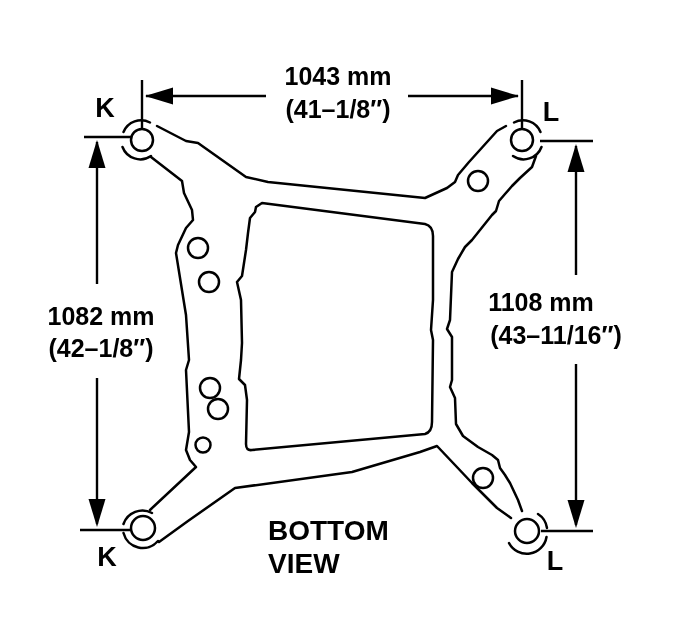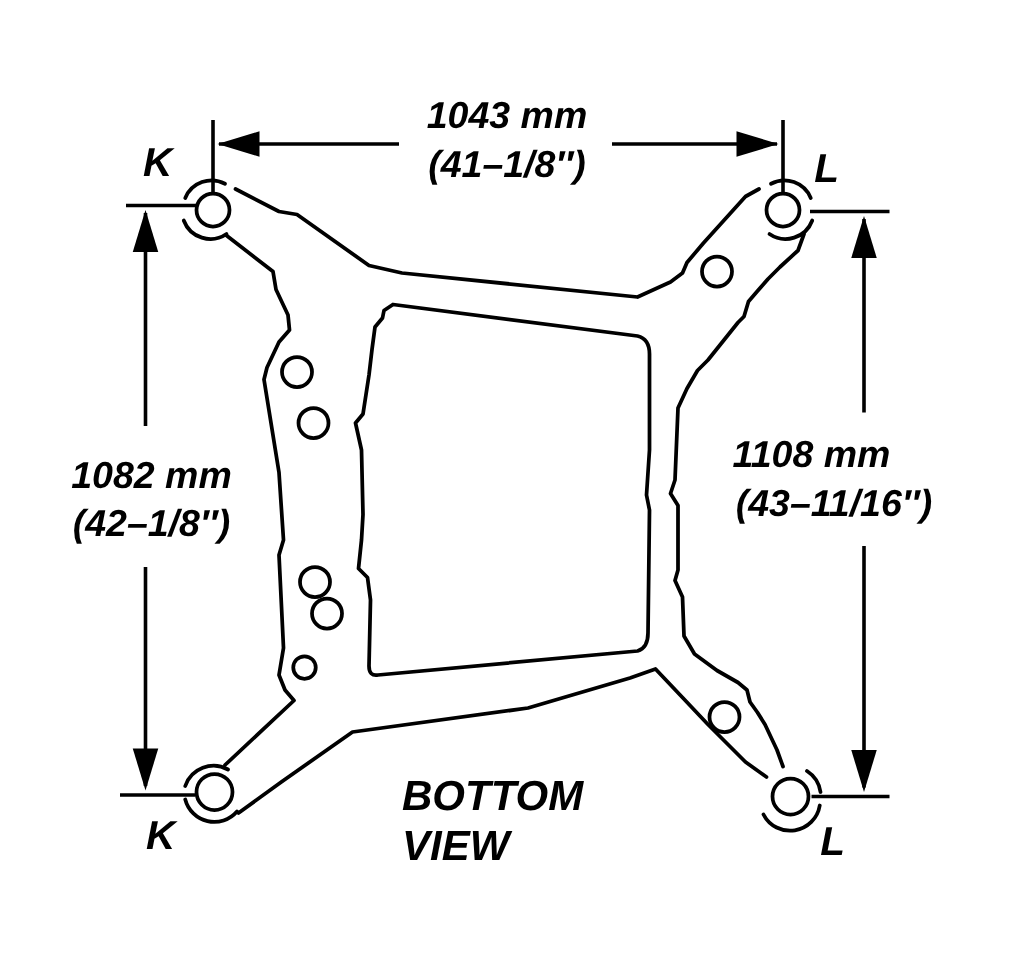--- a/index.html
+++ b/index.html
@@ -6,21 +6,20 @@
     margin: 0;
     padding: 0;
     background: #ffffff;
   }
   .stage {
     position: relative;
     width: 678px;
     height: 637px;
     background: #ffffff;
     overflow: hidden;
-    font-style: italic;
   }
   svg { display: block; }
   .dim-text {
     font-family: "Liberation Sans", "DejaVu Sans", sans-serif;
     font-weight: 700;
     font-size: 25px;
     fill: #000;
   }
   .label-text {
     font-family: "Liberation Sans", "DejaVu Sans", sans-serif;

